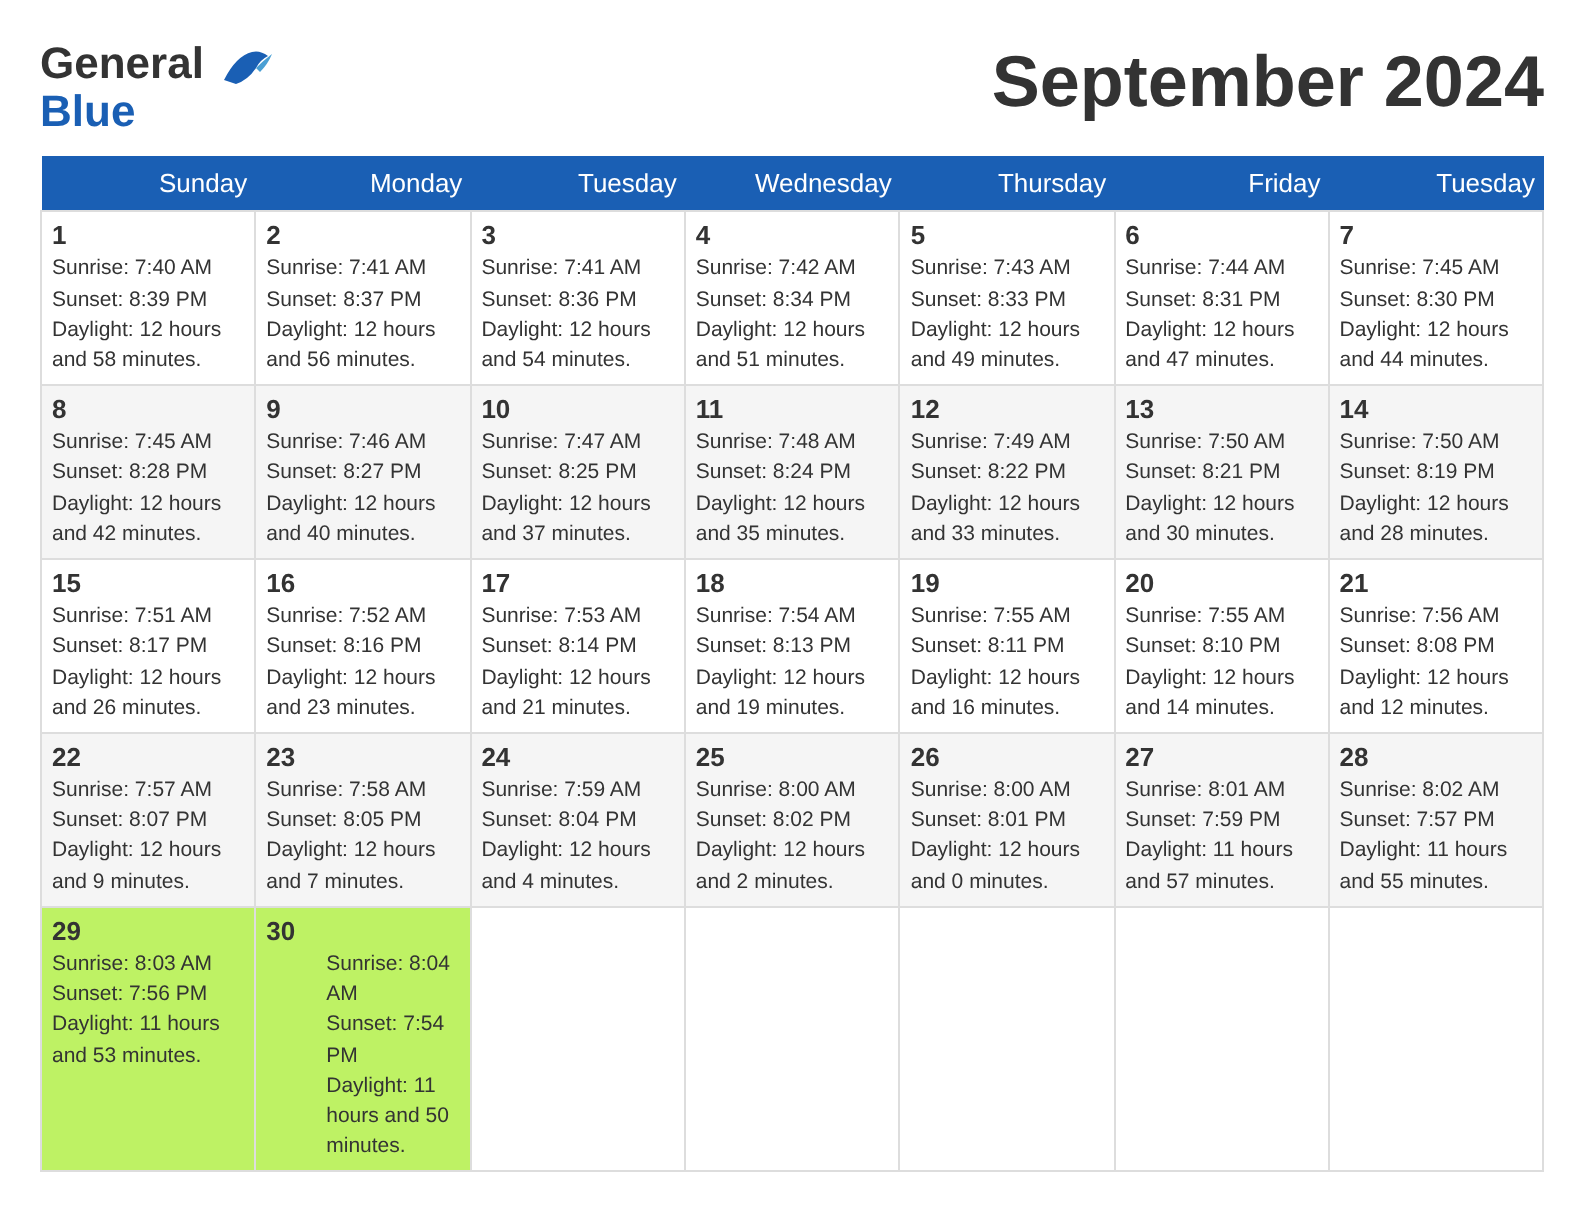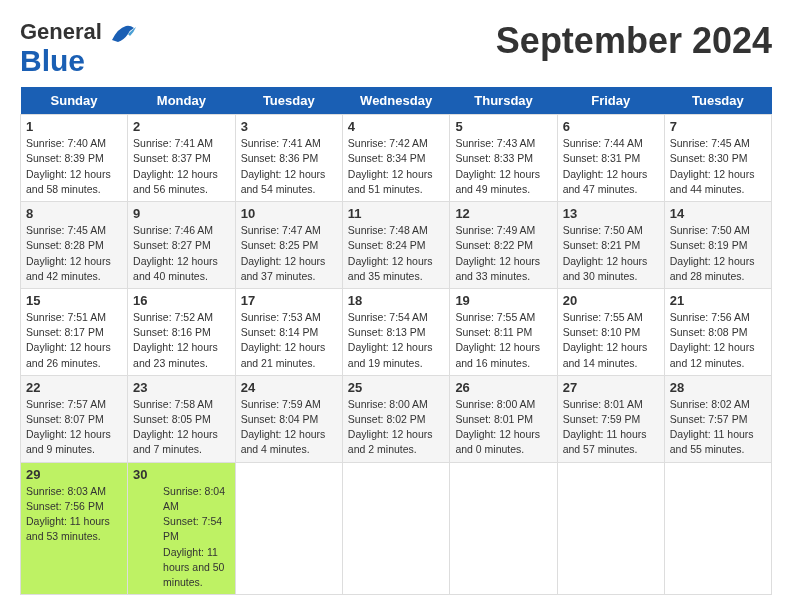--- a/index.html
+++ b/index.html
@@ -34,23 +34,23 @@
     }
     .calendar {
       width: 100%;
       border-collapse: collapse;
       font-size: 11px;
     }
     .calendar th {
       background: #1a5fb4;
       color: #fff;
       padding: 6px 4px;
-      text-align: center;
+      text-align: right;
       font-size: 13px;
-      font-weight: bold;
+      font-weight: normal;
     }
     .calendar td {
       border: 1px solid #ddd;
       vertical-align: top;
       padding: 4px 5px;
       width: 108px;
       min-height: 80px;
       background: #fff;
     }
     .calendar tr:nth-child(even) td {
@@ -86,21 +86,21 @@
   <div class="logo">
     <div>
       <div style="display:flex;align-items:center;">
         <div>
           <div style="font-size:22px;font-weight:bold;color:#333;line-height:1.1;">General
             <svg width="28" height="22" viewBox="0 0 28 22" style="display:inline-block;vertical-align:middle;margin-left:2px;">
               <path d="M2 18 Q8 6 16 4 Q20 3 24 6 Q20 8 18 12 Q14 18 8 20 Z" fill="#1a5fb4"></path>
               <path d="M18 12 Q22 8 26 5 Q24 10 20 14 Z" fill="#4a9fd4"></path>
             </svg>
           </div>
-          <div style="font-size:30px;font-weight:bold;color:#1a5fb4;line-height:1.1;">Blue</div>
+          <div style="font-size:22px;font-weight:bold;color:#1a5fb4;line-height:1.1;">Blue</div>
         </div>
       </div>
     </div>
   </div>
   <div class="title-block">
     <div class="month-title">September 2024</div>
   </div>
 </div>
 
 <table class="calendar">

